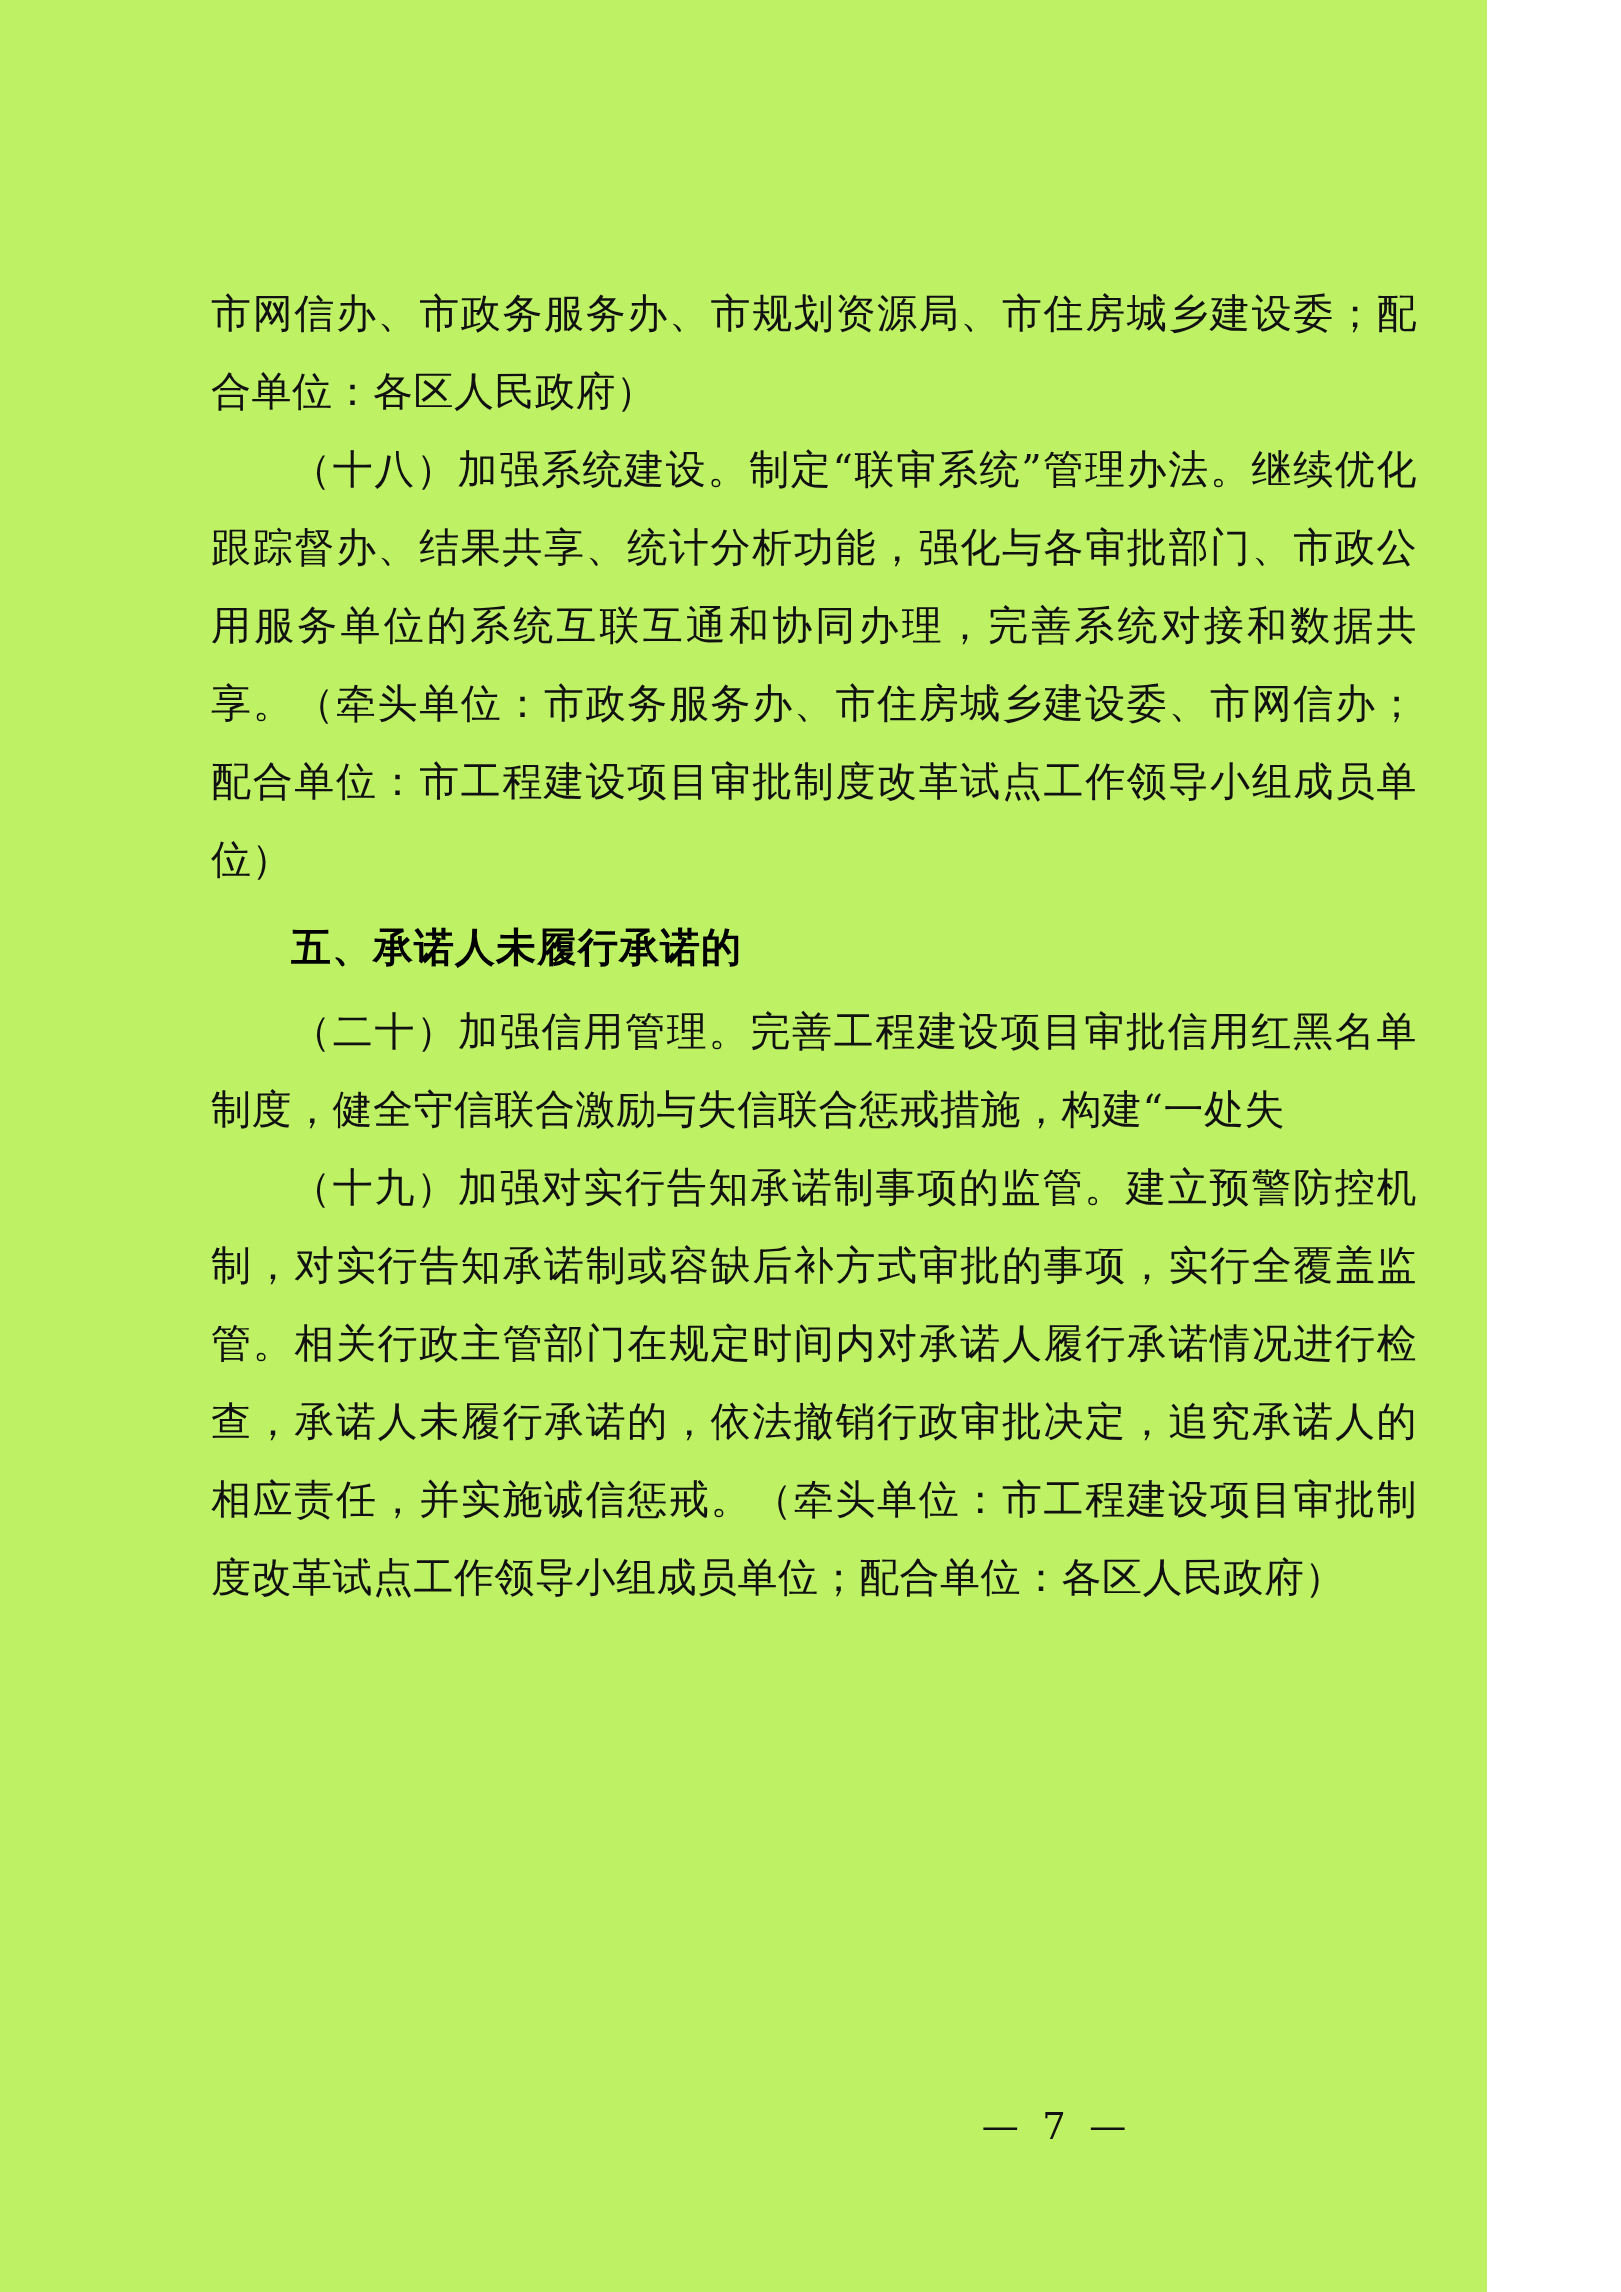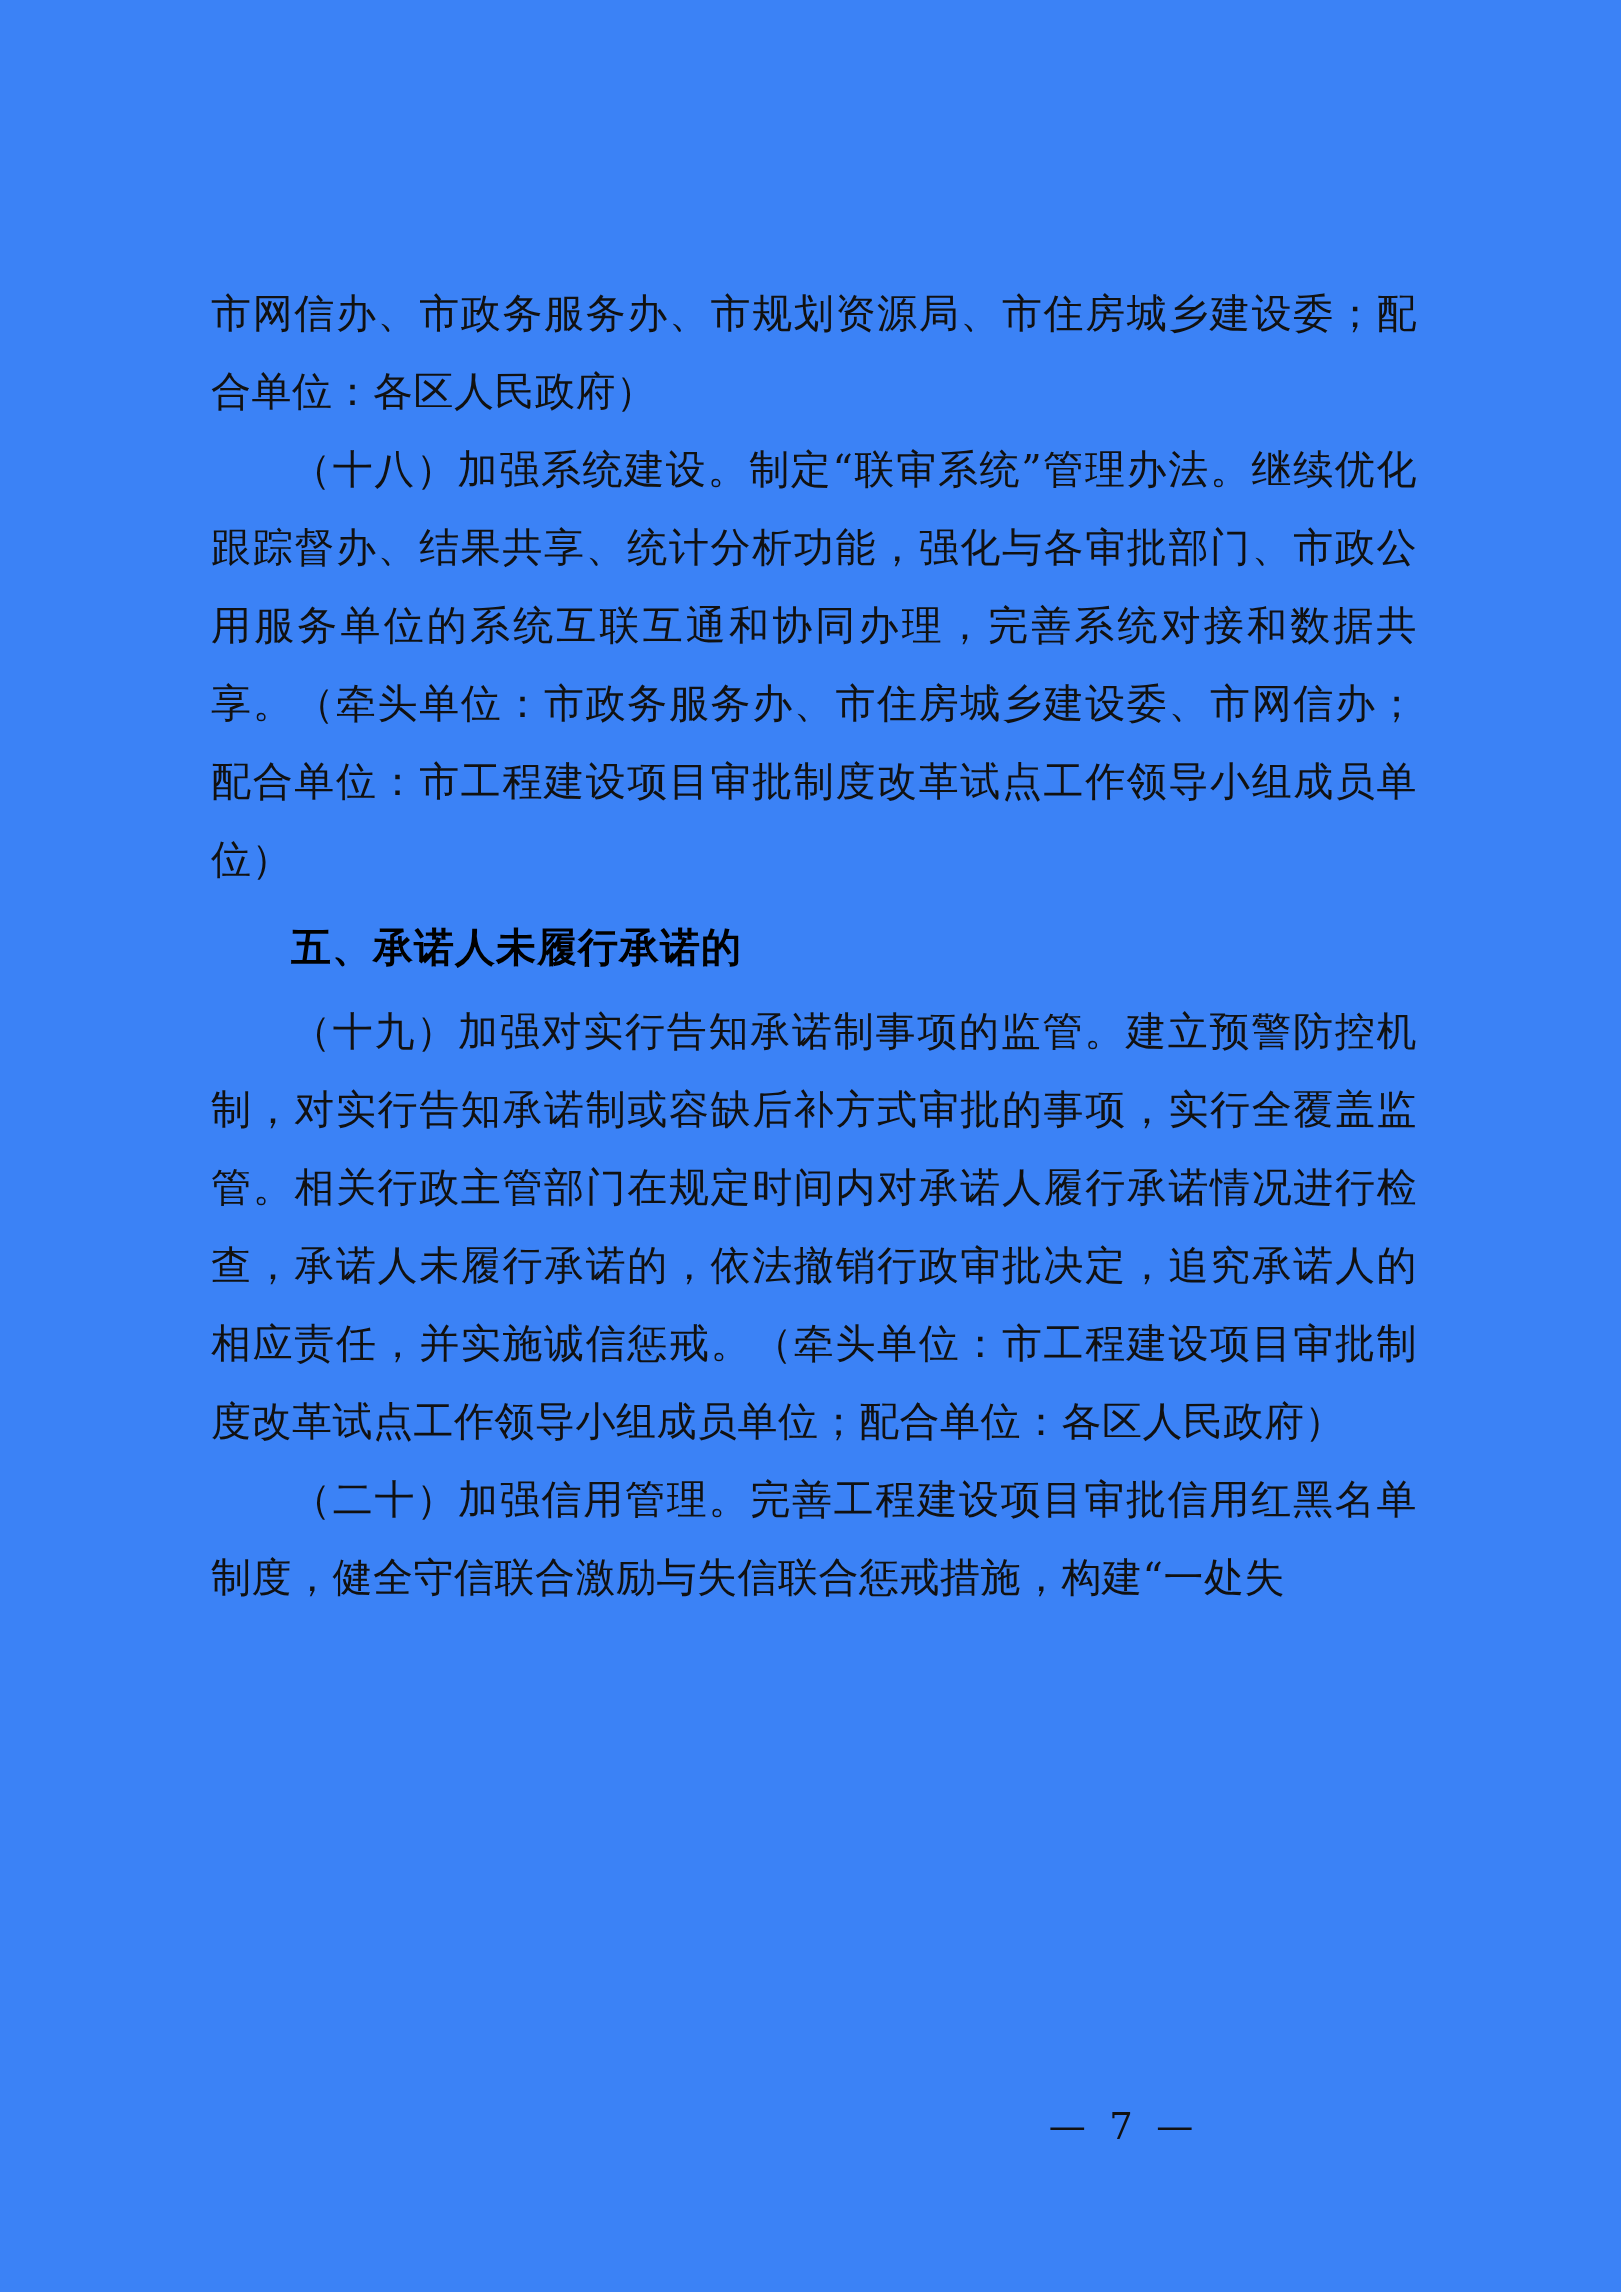--- a/index.html
+++ b/index.html
@@ -2,23 +2,23 @@
 <html><head>
 <meta charset="utf-8">
 <style>
   html, body {
     margin: 0;
     padding: 0;
     background: #ffffff;
   }
   .page {
     position: relative;
-    width: 1621px;
+    width: 1487px;
     height: 2293px;
-    background: #3b82f6;
+    background: #bef264;
     box-sizing: border-box;
     overflow: hidden;
   }
   .content {
     position: absolute;
     left: 211px;
     top: 274px;
     width: 1206px;
   }
   .para {
@@ -64,21 +64,21 @@
 <div class="page">
   <div class="content">
 
     <p class="para">市网信办、市政务服务办、市规划资源局、市住房城乡建设委；配合单位：各区人民政府）</p>
 
 
     <p class="para indent">（十八）加强系统建设。制定“联审系统”管理办法。继续优化跟踪督办、结果共享、统计分析功能，强化与各审批部门、市政公用服务单位的系统互联互通和协同办理，完善系统对接和数据共享。（牵头单位：市政务服务办、市住房城乡建设委、市网信办；配合单位：市工程建设项目审批制度改革试点工作领导小组成员单位）</p>
 
     <h2 class="heading">五、承诺人未履行承诺的</h2>
 
+    <p class="para indent">（二十）加强信用管理。完善工程建设项目审批信用红黑名单制度，健全守信联合激励与失信联合惩戒措施，构建“一处失</p>
+
     <p class="para indent">（十九）加强对实行告知承诺制事项的监管。建立预警防控机制，对实行告知承诺制或容缺后补方式审批的事项，实行全覆盖监管。相关行政主管部门在规定时间内对承诺人履行承诺情况进行检查，承诺人未履行承诺的，依法撤销行政审批决定，追究承诺人的相应责任，并实施诚信惩戒。（牵头单位：市工程建设项目审批制度改革试点工作领导小组成员单位；配合单位：各区人民政府）</p>
-
-    <p class="para indent">（二十）加强信用管理。完善工程建设项目审批信用红黑名单制度，健全守信联合激励与失信联合惩戒措施，构建“一处失</p>
 
   </div>
 
   <div class="page-number">— 7 —</div>
 </div>
 
 
 </body></html>

